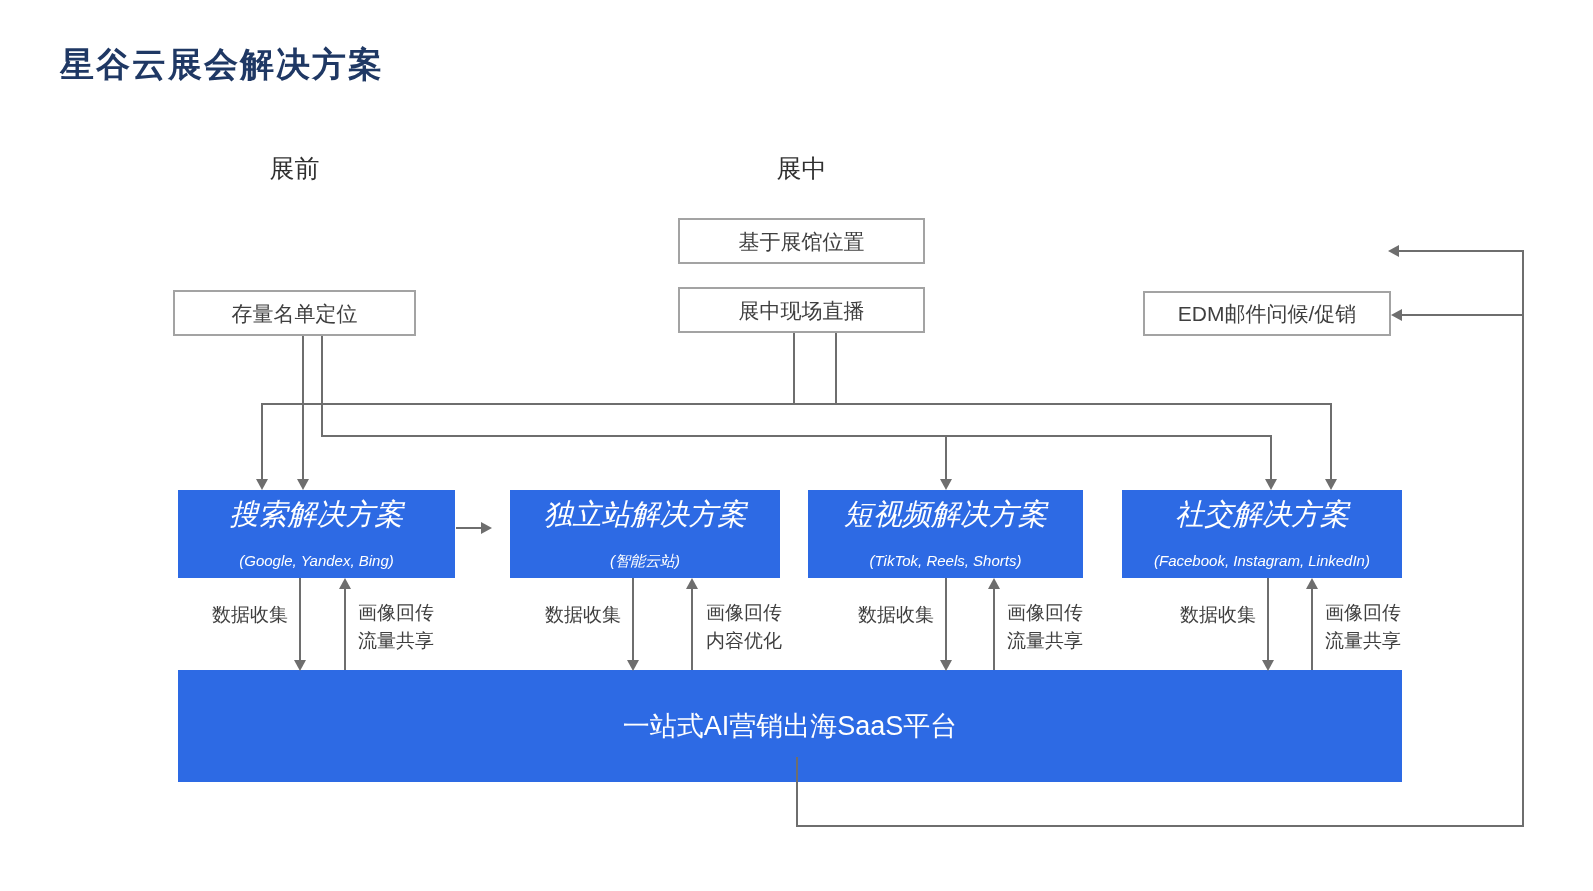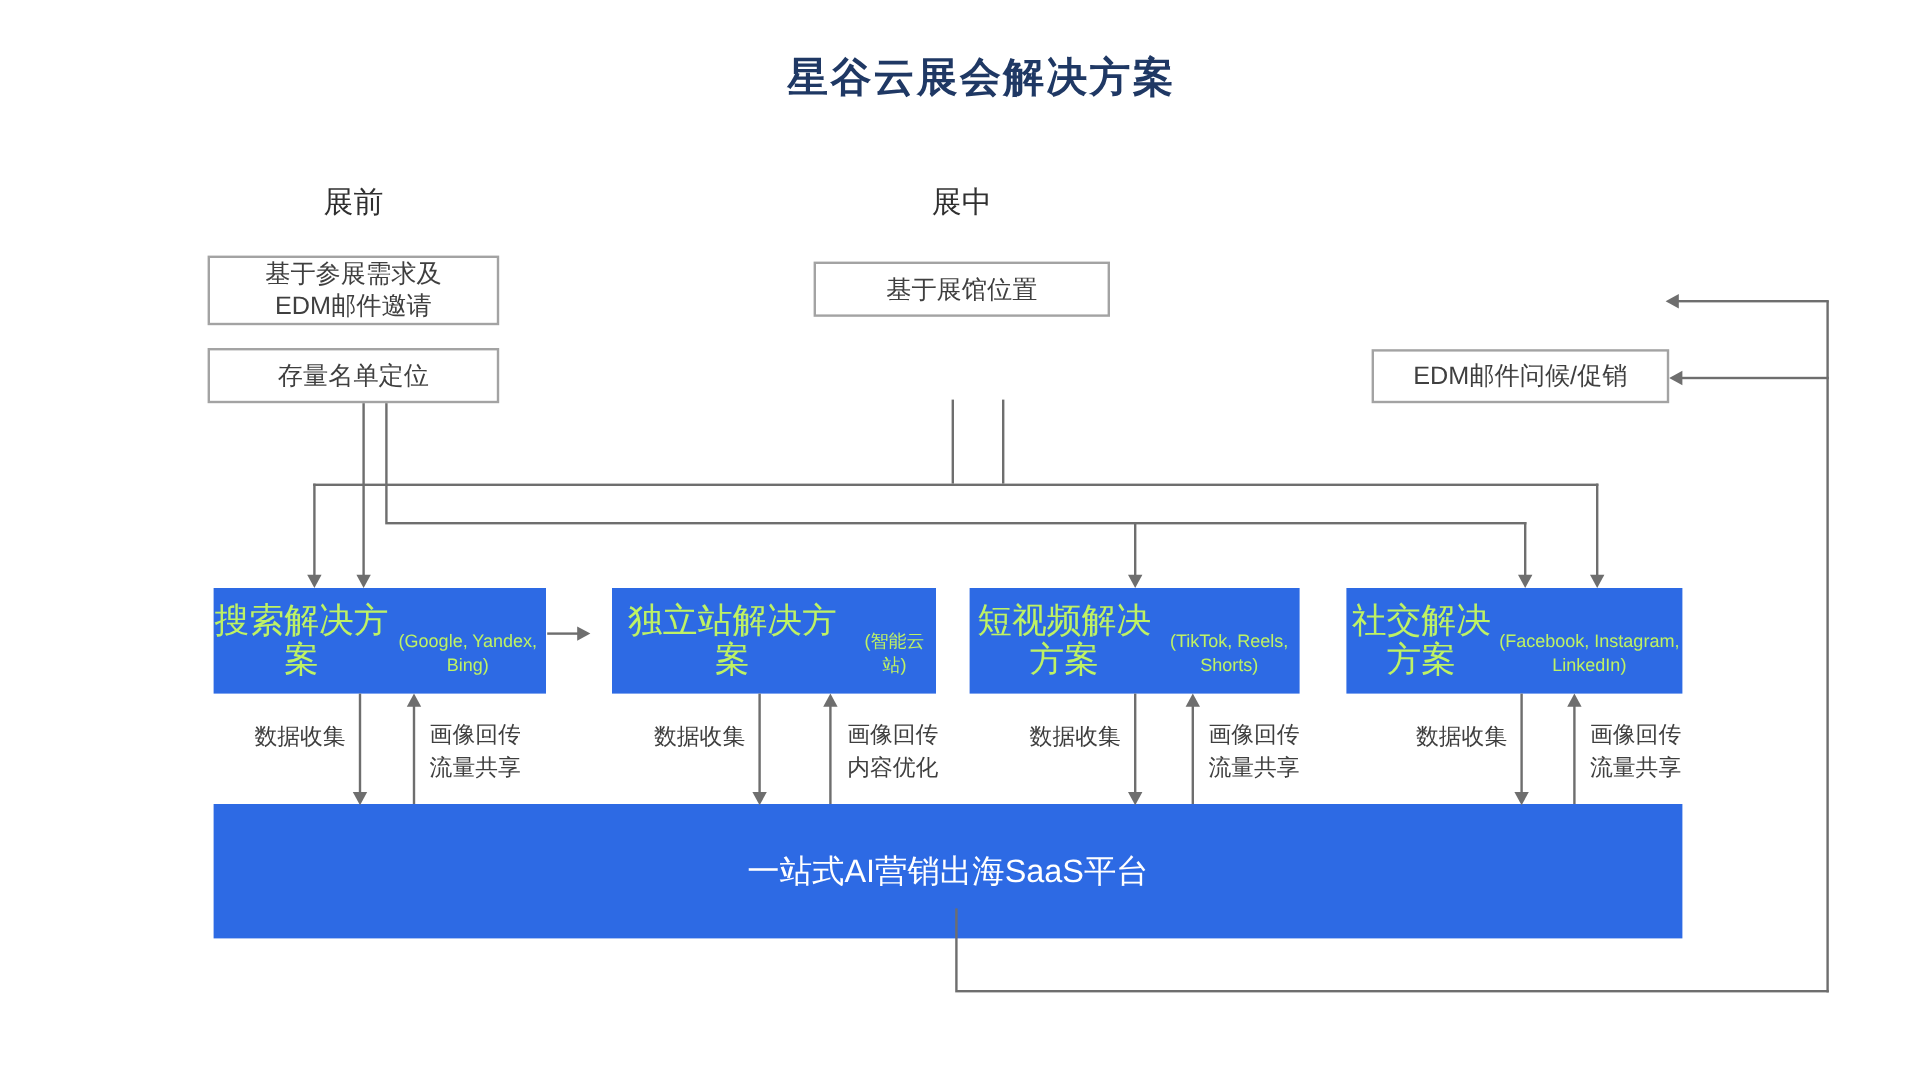--- a/index.html
+++ b/index.html
@@ -6,32 +6,32 @@
     --line:#6e6e6e;
     --boxborder:#a3a3a3;
     --txt:#3f3f3f;
     --blue:#2d6ae4;
     --navy:#1f3864;
   }
   *{box-sizing:border-box;margin:0;padding:0;}
   body{background:#ffffff;font-family:"Liberation Sans","DejaVu Sans",sans-serif;}
   .canvas{position:relative;width:1593px;height:891px;background:#fff;overflow:hidden;}
 
-  .page-title{position:absolute;left:60px;right:17px;top:42px;text-align:center;
+  .page-title{position:absolute;left:60px;right:17px;top:42px;
     font-size:34px;font-weight:bold;color:var(--navy);letter-spacing:2px;}
 
   .stage-label{position:absolute;text-align:center;font-size:25px;color:#303030;}
 
   .wbox{position:absolute;background:#fff;border:2px solid var(--boxborder);
     display:flex;flex-direction:column;align-items:center;justify-content:center;
     font-size:21px;color:var(--txt);line-height:27px;text-align:center;}
 
   .bluebox{position:absolute;top:490px;height:88px;background:var(--blue);
-    display:flex;flex-direction:row;align-items:center;justify-content:center;
-    color:#bef264;text-align:center;}
+    display:flex;flex-direction:column;align-items:center;justify-content:center;
+    color:#ffffff;text-align:center;font-style:italic;}
   .bluebox .bb-title{font-size:29px;line-height:32px;}
   .bluebox .bb-sub{font-size:15px;line-height:20px;margin-top:21px;}
 
   .platform{position:absolute;left:178px;top:670px;width:1224px;height:112px;
     background:var(--blue);display:flex;align-items:center;justify-content:center;
     color:#fff;font-size:27px;}
 
   .vline{position:absolute;width:2px;background:var(--line);}
   .hline{position:absolute;height:2px;background:var(--line);}
 
@@ -54,30 +54,29 @@
 </head>
 <body>
 
 <div class="canvas">
 
   <div class="page-title">星谷云展会解决方案</div>
 
   <div class="stage-label" style="left:173px;width:243px;top:152px">展前</div>
   <div class="stage-label" style="left:678px;width:247px;top:152px">展中</div>
 
-  <div class="wbox" style="left:173px;top:213px;width:243px;height:58px">
-    <span>基于参展需求及</span>
-    <span>EDM邮件邀请</span>
-  </div>
   <div class="wbox" style="left:173px;top:290px;width:243px;height:46px">
     <span>存量名单定位</span>
   </div>
 
   <div class="wbox" style="left:678px;top:218px;width:247px;height:46px">
     <span>基于展馆位置</span>
+  </div>
+  <div class="wbox" style="left:678px;top:287px;width:247px;height:46px">
+    <span>展中现场直播</span>
   </div>
 
   <div class="wbox" style="left:1143px;top:291px;width:248px;height:45px">
     <span>EDM邮件问候/促销</span>
   </div>
 
   <div class="bluebox" style="left:178px;width:277px">
     <div class="bb-title">搜索解决方案</div>
     <div class="bb-sub">(Google, Yandex, Bing)</div>
   </div>

